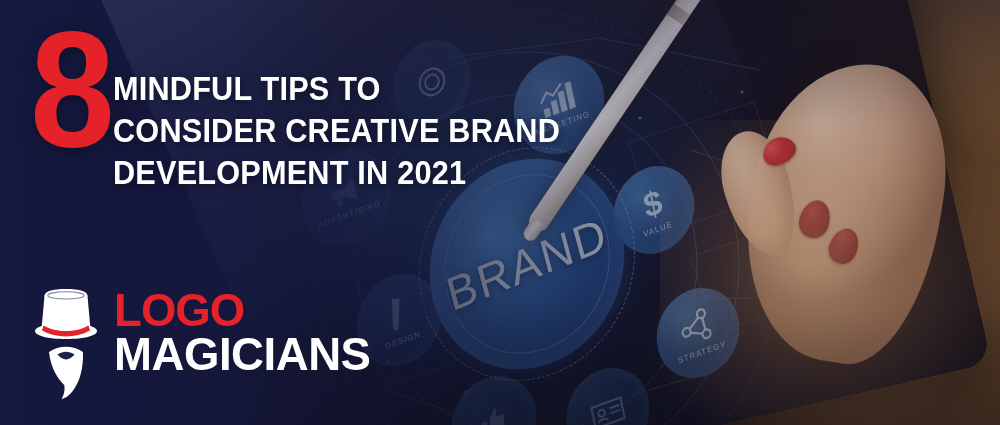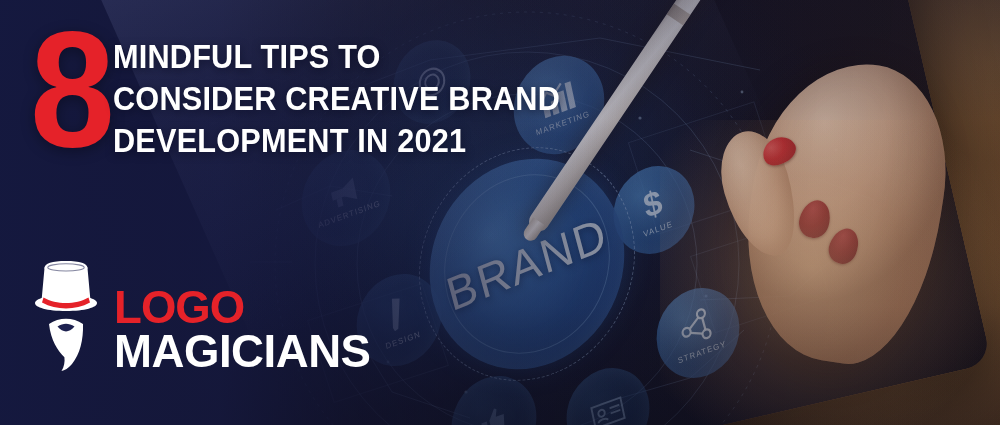--- a/index.html
+++ b/index.html
@@ -227,41 +227,41 @@
     line-height:0.86;
     color:#e52229;
     letter-spacing:-4px;
     transform:scaleX(0.92);
     transform-origin:left top;
     text-shadow:0 3px 14px rgba(0,0,0,0.35);
   }
 
   .headline {
     position:absolute;
-    left:113px; top:36px;
+    left:113px; top:68px;
     width:420px;
   }
   .headline .hl-line {
     font-family:"Liberation Sans Narrow","Liberation Sans", sans-serif;
     font-size:33px;
     font-weight:bold;
     line-height:1.27;
     color:#ffffff;
     letter-spacing:0.2px;
     transform:scaleX(0.93);
     transform-origin:left center;
     white-space:nowrap;
     text-shadow:0 2px 9px rgba(8,10,30,0.6);
   }
 
   
   .logo-lockup {
     position:absolute;
-    left:30px; top:256px;
-    display:flex; align-items:flex-end;
+    left:30px; top:284px;
+    display:flex; align-items:flex-start;
   }
   .logo-mark { width:72px; height:118px; flex:0 0 auto; }
   .logo-words { margin-left:12px; margin-top:4px; }
   .logo-word-top {
     font-family:"Liberation Sans Narrow","Liberation Sans", sans-serif;
     font-size:47px; font-weight:bold;
     color:#e52229; line-height:0.92;
     letter-spacing:-1px;
     transform:scaleX(0.97); transform-origin:left center;
   }

